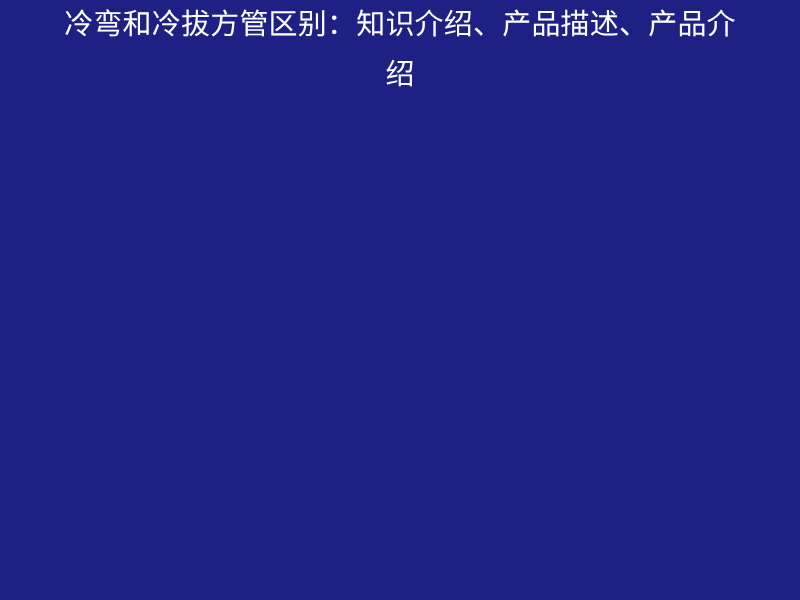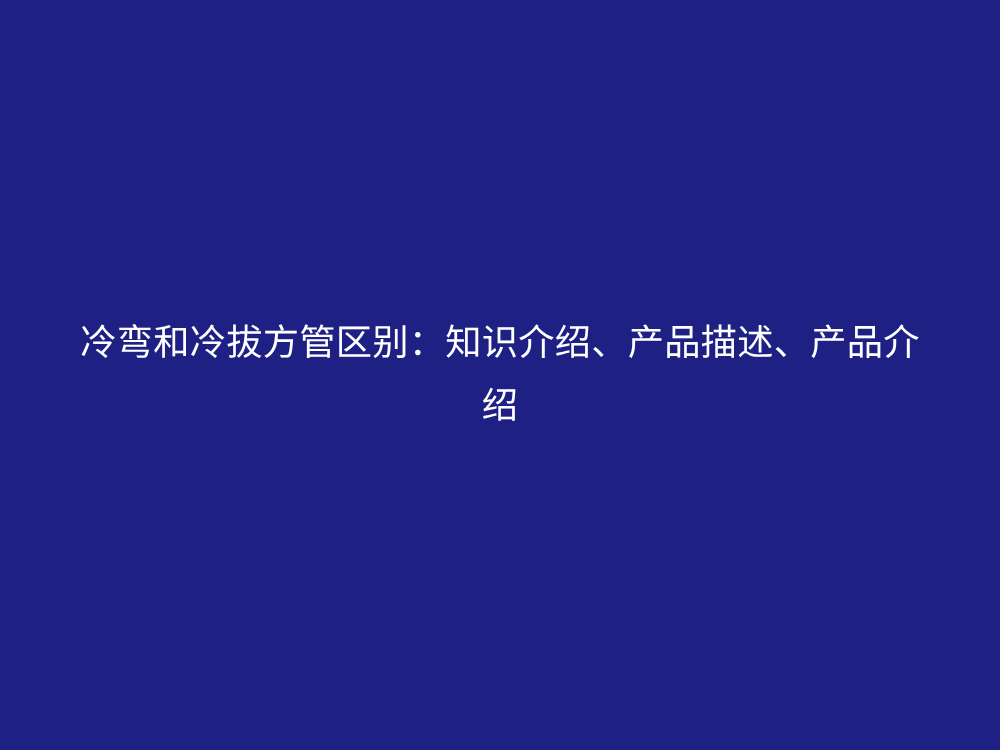--- a/index.html
+++ b/index.html
@@ -14,21 +14,21 @@
   body {
     font-family: "DejaVu Sans", "Liberation Sans", sans-serif;
   }
 
   .banner {
     position: relative;
     width: 800px;
     height: 600px;
     box-sizing: border-box;
     display: flex;
-    align-items: center;
+    align-items: flex-start;
     justify-content: center;
     background: #1e2183;
     overflow: hidden;
   }
 
   .title-block {
     width: 690px;
     margin: 0 auto;
     text-align: center;
     

